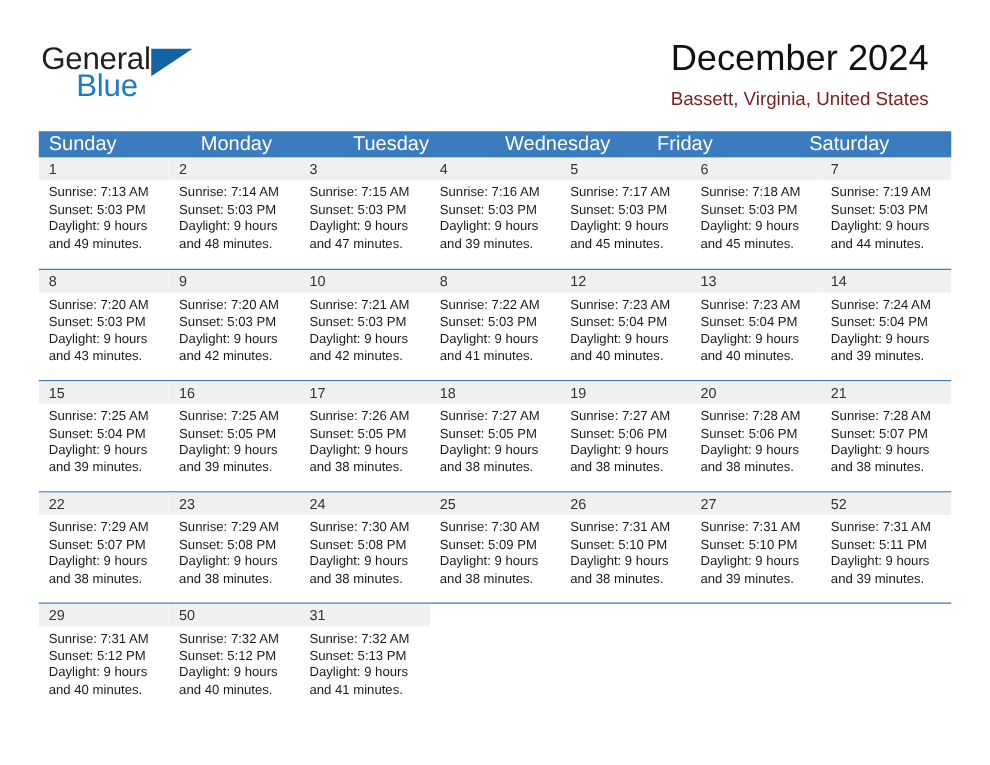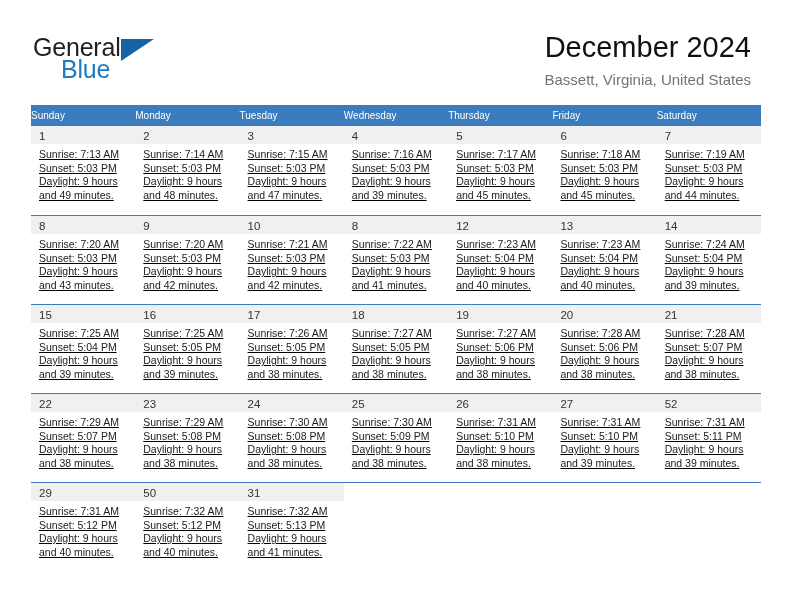--- a/index.html
+++ b/index.html
@@ -61,34 +61,33 @@
     left: 88px;
     top: 6px;
     width: 0;
     height: 0;
     border-left: 33px solid #1464a5;
     border-bottom: 22px solid transparent;
   }
 
   .title-block {
     position: absolute;
-    right: 41px;
+    right: 49px;
     top: 30px;
-    text-align: right;
   }
   .title {
     font-size: 29px;
     color: #111111;
     line-height: 34px;
     white-space: nowrap;
     font-weight: normal;
   }
   .subtitle {
     font-size: 15px;
-    color: #737373;
+    color: #7f1d1d;
     line-height: 20px;
     margin-top: 6px;
     white-space: nowrap;
   }
 
   
   .calendar {
     position: absolute;
     left: 31px;
     top: 105px;
@@ -97,22 +96,23 @@
 
   .dow-row {
     display: flex;
     width: 730px;
     height: 21px;
     background: #3a7cbe;
   }
   .dow {
     flex: 1 1 0;
     color: #ffffff;
-    font-size: 10px;
+    font-size: 16px;
     line-height: 21px;
+    padding-left: 8px;
     box-sizing: border-box;
     white-space: nowrap;
   }
 
   .week {
     width: 730px;
     border-top: 1px solid #3a7cbe;
     display: flex;
     height: 89px;
     box-sizing: border-box;
@@ -136,21 +136,20 @@
   .cell.empty .datebar { background: transparent; }
   .daynum {
     font-size: 11.5px;
     line-height: 18px;
     color: #333333;
   }
 
   .lines {
     padding: 4px 6px 0 8px;
     box-sizing: border-box;
-    text-decoration: underline;
   }
   .lines div {
     font-size: 10.5px;
     line-height: 13.6px;
     color: #1a1a1a;
     white-space: nowrap;
   }
 </style>
 </head>
 <body>
@@ -171,21 +170,20 @@
     </div>
 
   </div>
 
   <div class="calendar">
     <div class="dow-row">
       <div class="dow">Sunday</div>
       <div class="dow">Monday</div>
       <div class="dow">Tuesday</div>
       <div class="dow">Wednesday</div>
-      <div class="dow">Thursday</div>
       <div class="dow">Friday</div>
       <div class="dow">Saturday</div>
     </div>
 
     <div id="weeks-container">
         <div class="week">
           <div class="cell">
             <div class="datebar"><span class="daynum">1</span></div>
             <div class="lines">
               <div>Sunrise: 7:13 AM</div>

